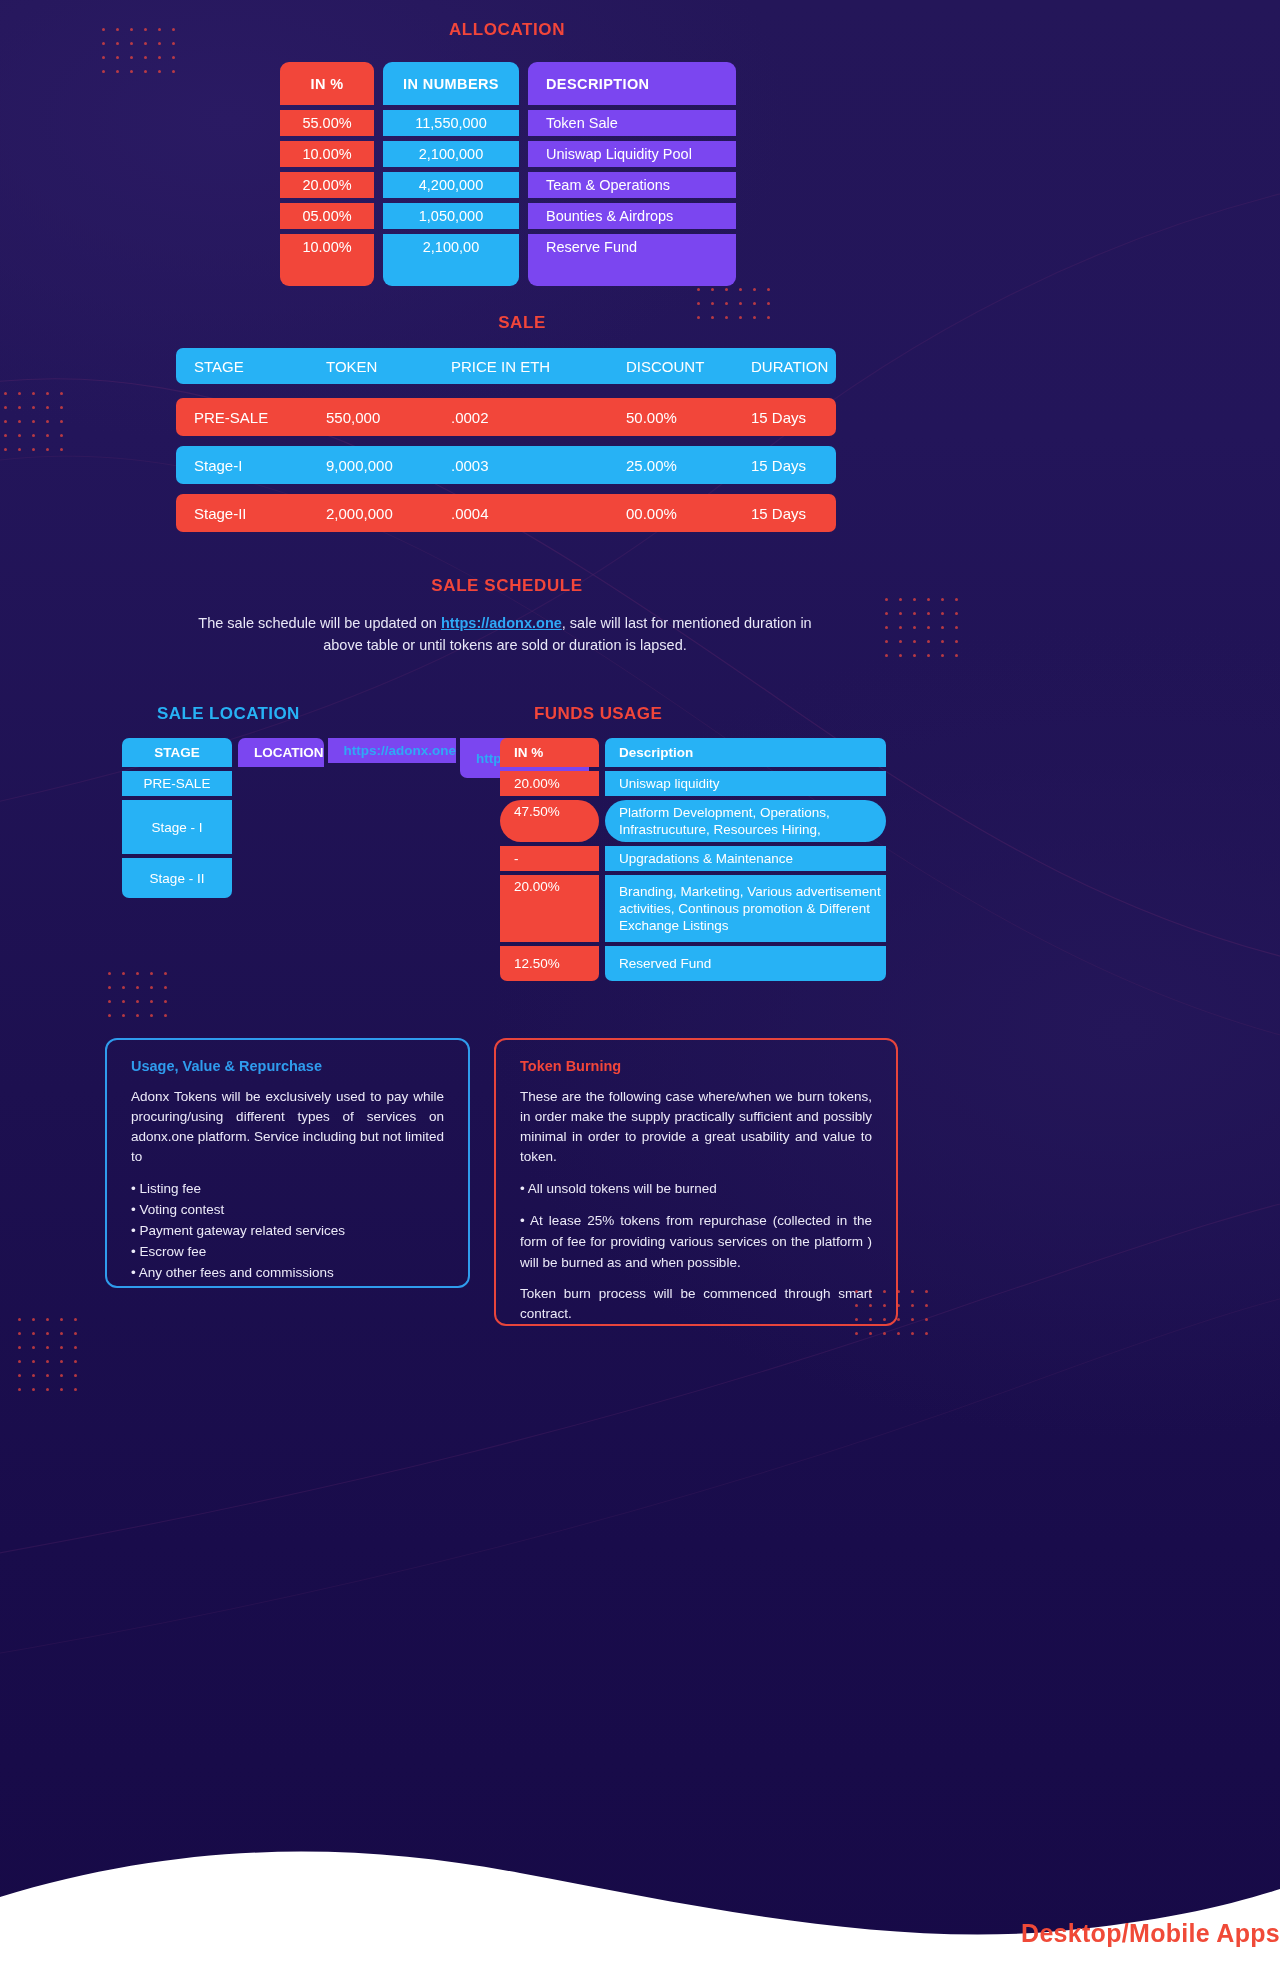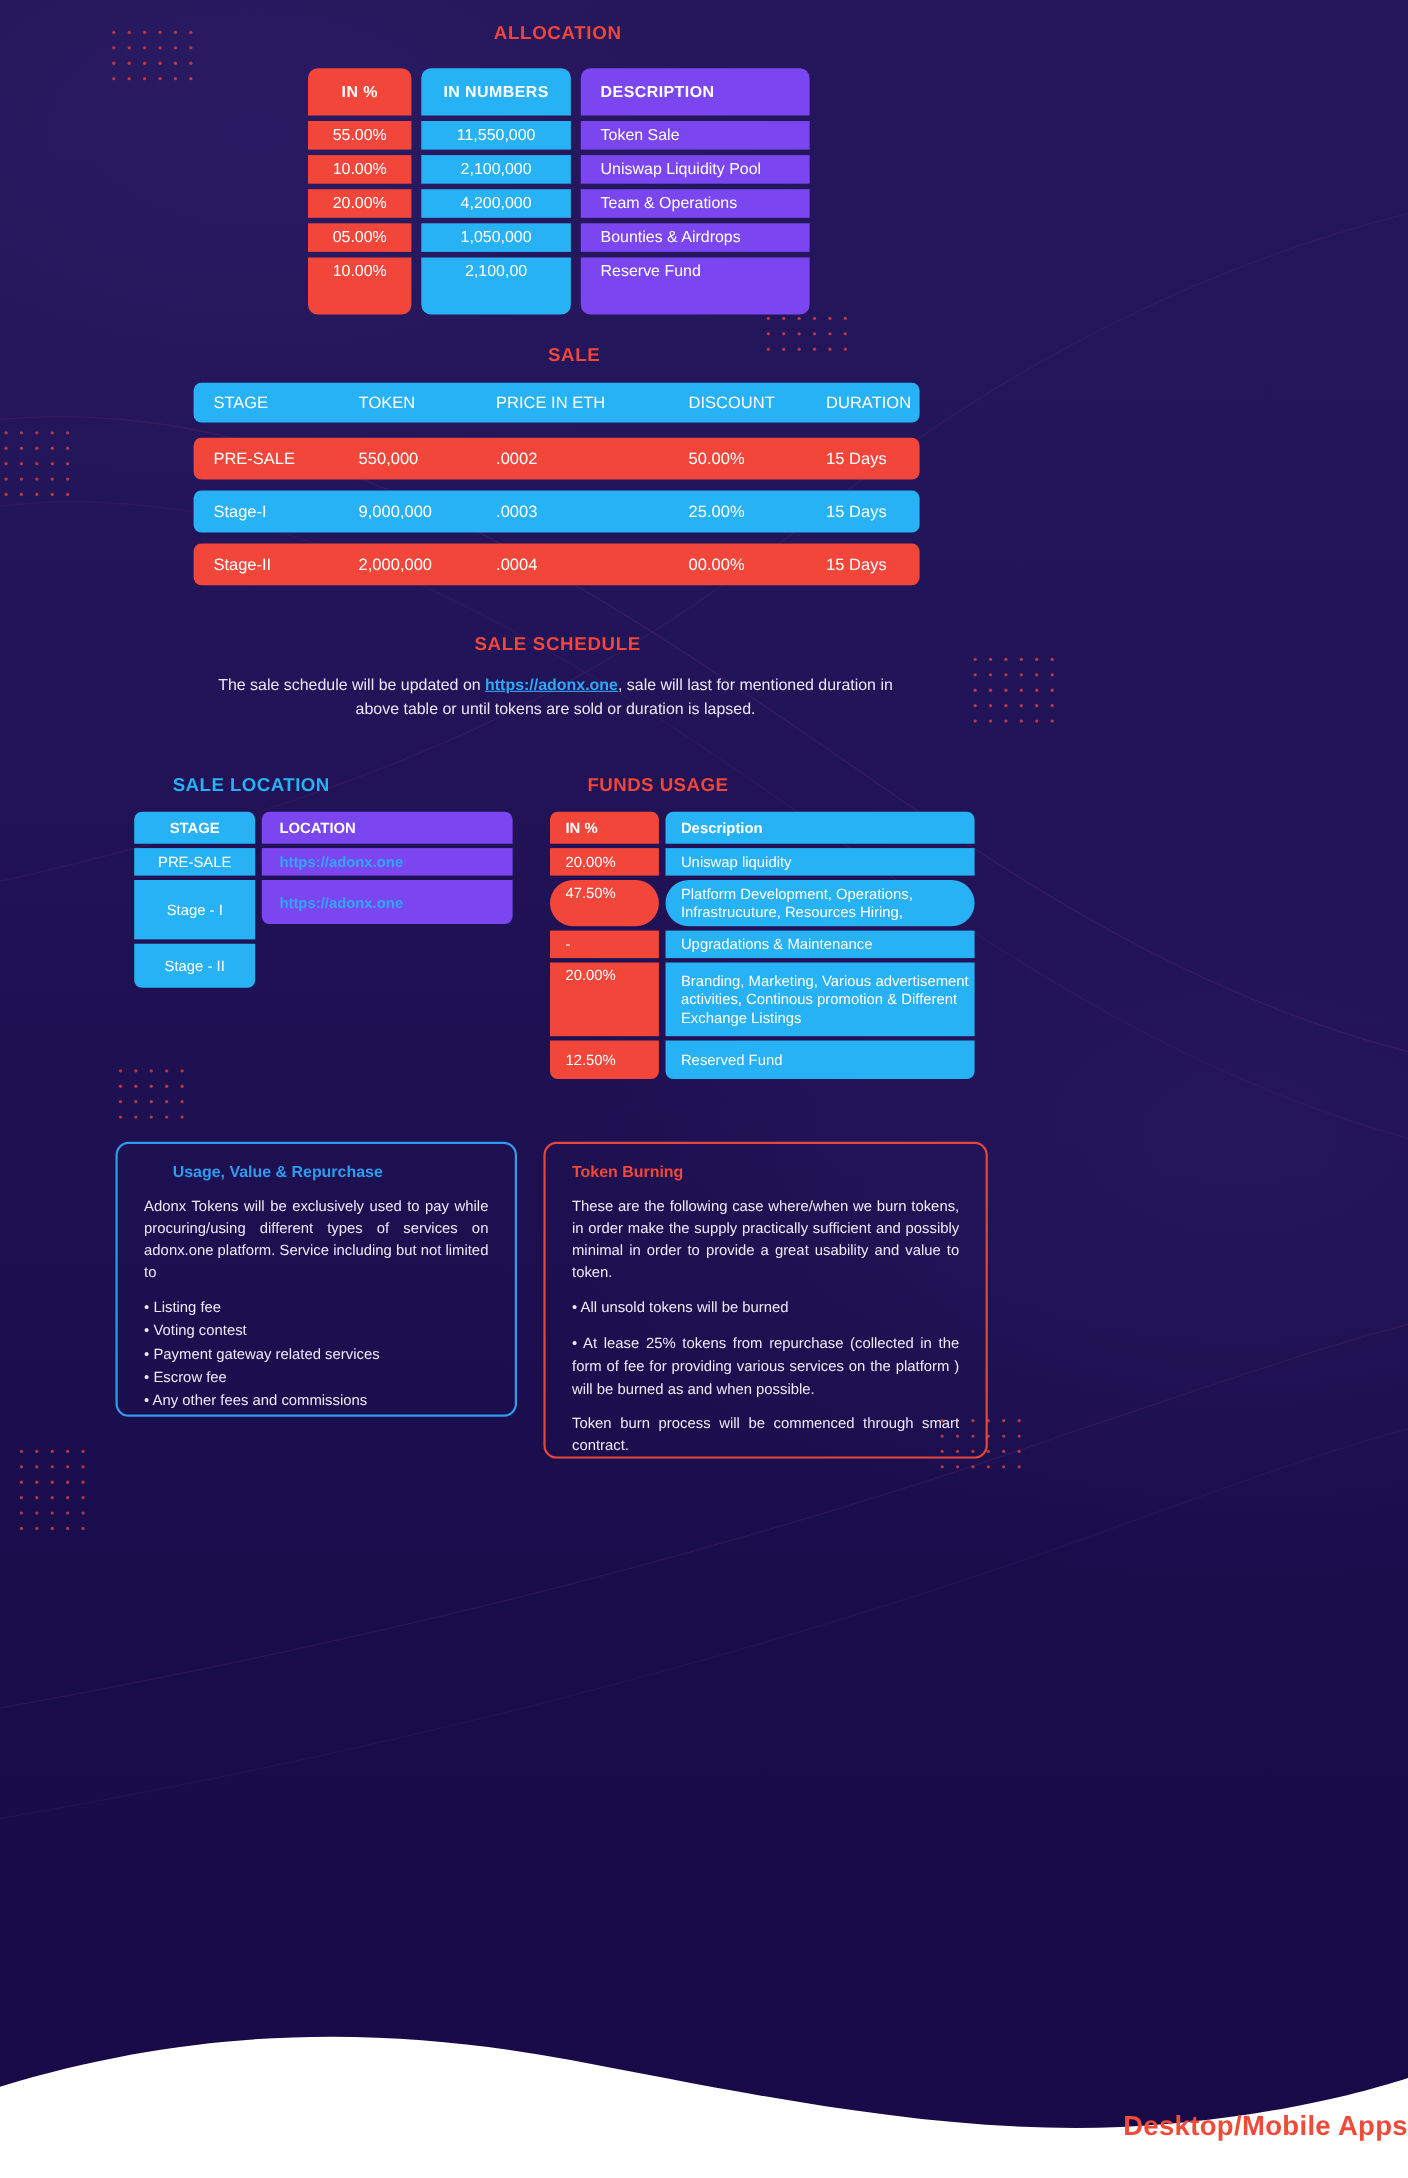--- a/index.html
+++ b/index.html
@@ -74,21 +74,21 @@
     font-size:14.5px;line-height:22px;color:#e9e7f7;
   }
   .lnk{color:#2fa8f5;font-weight:bold;}
 
   
   .loc-title{position:absolute;left:128px;top:704px;color:#27b2f5;}
   .fund-title{position:absolute;left:505px;top:704px;color:#f2463a;}
 
   .loc-table{position:absolute;left:122px;top:738px;display:flex;gap:6px;}
   .loc-stage{width:110px;display:flex;flex-direction:column;gap:4px;}
-  .loc-loc{width:228px;display:flex;flex-direction:column;gap:4px;}
+  .loc-loc{width:228px;display:flex;flex-direction:row;gap:4px;}
   .lc{display:flex;align-items:center;justify-content:center;font-size:13.5px;box-sizing:border-box;}
   .loc-loc .lc{justify-content:flex-start;padding-left:16px;}
   .lc.h{font-weight:bold;height:29px;border-radius:7px 7px 0 0;font-size:13.5px;}
   .lc.r1{height:25px;}
   .lc.r2{height:54px;border-radius:0;}
   .lc.r3{height:40px;border-radius:0 0 7px 7px;}
   .loc-loc .lc.r2{flex-direction:column;align-items:flex-start;justify-content:center;gap:9px;}
   .url{color:#2fa8f5;font-weight:bold;}
 
   .fund-table{position:absolute;left:500px;top:738px;display:flex;gap:6px;}
@@ -105,21 +105,21 @@
   .fund-desc .fc{line-height:17px;}
 
   
   .box{
     position:absolute;border-radius:12px;box-sizing:border-box;
     padding:18px 24px 16px 24px;
   }
   .box-blue{left:105px;top:1038px;width:365px;height:250px;border:2px solid #2f9ced;}
   .box-red{left:494px;top:1038px;width:404px;height:288px;border:2px solid #e8453c;}
   .box-h{font-size:14.5px;font-weight:bold;margin-bottom:13px;}
-  .box-h.blue{color:#2f9ced;margin-left:26px;}
+  .box-h.blue{color:#2f9ced;}
   .box-h.red{color:#f2463a;}
   .box-p{font-size:13.5px;line-height:20px;color:#eceaf8;text-align:justify;margin:0 0 11px 0;}
   .box-li{font-size:13.5px;line-height:21px;color:#eceaf8;margin:0;}
   .box-li.indent{text-align:justify;margin-bottom:11px;}
 
   
   .wave{position:absolute;left:0;bottom:0;width:1280px;height:145px;}
   .footer-txt{
     position:absolute;left:0;bottom:32px;width:1280px;text-align:right;
     color:#f04a38;font-size:25px;font-weight:bold;letter-spacing:.3px;

